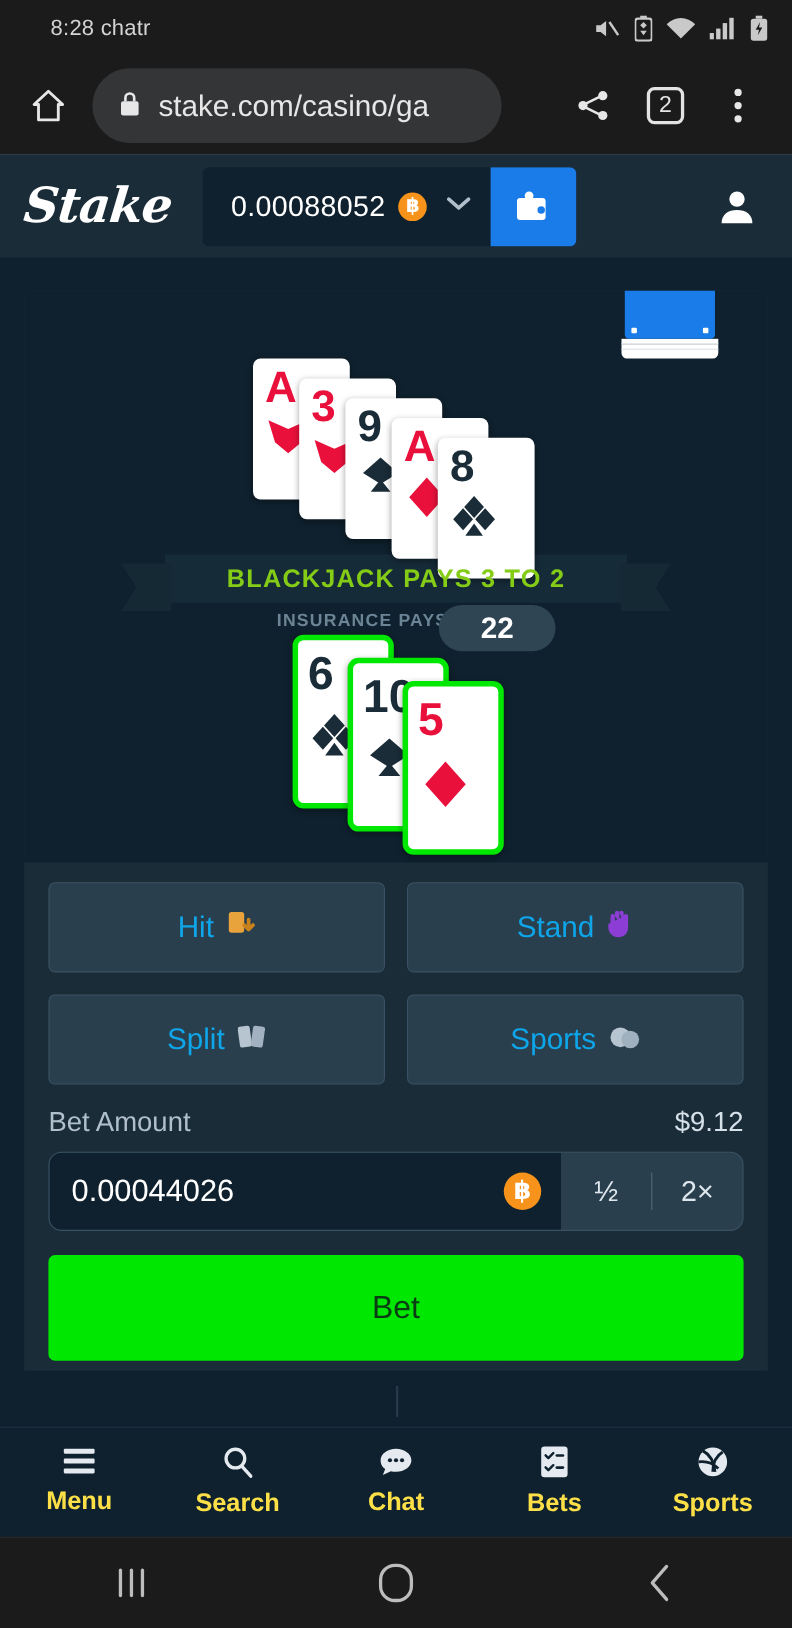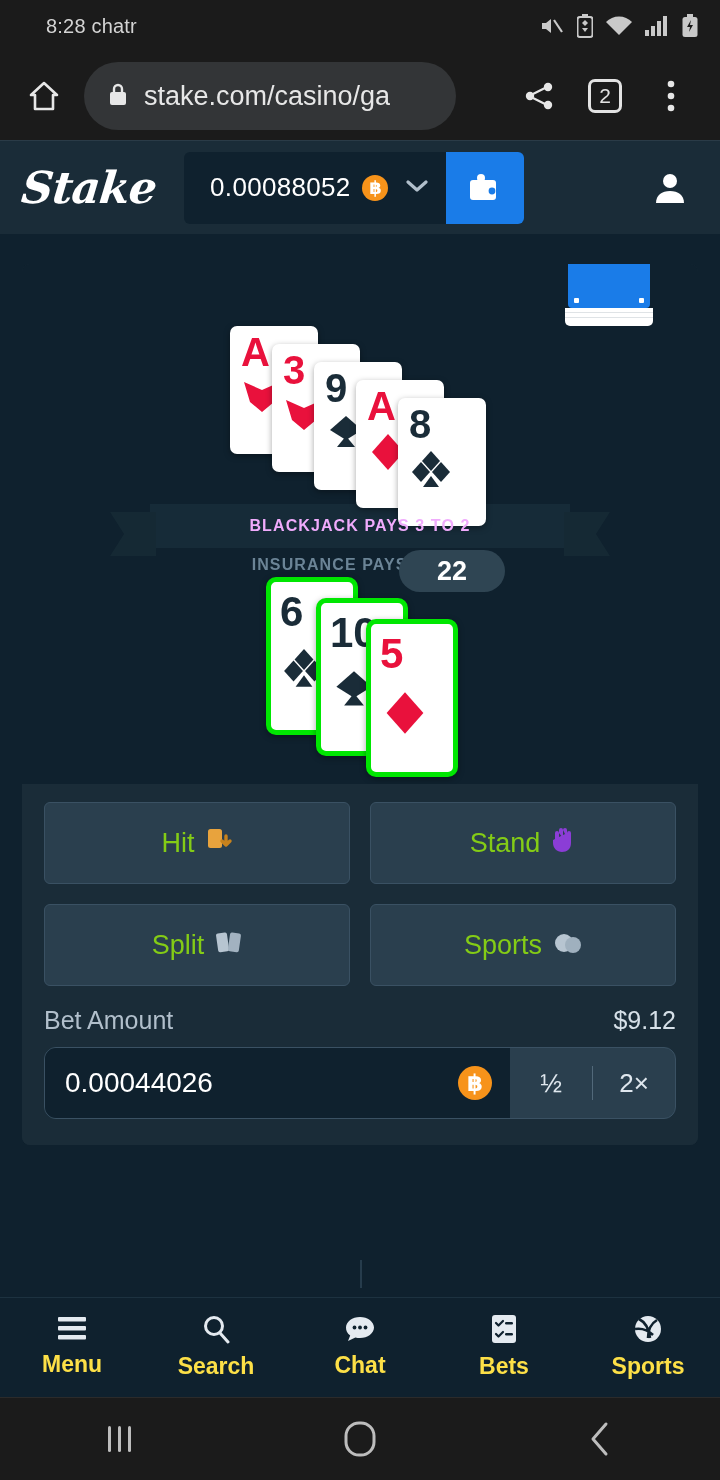--- a/index.html
+++ b/index.html
@@ -83,21 +83,21 @@
     position: relative; display: block; margin: 0 auto; width: 420px; height: 44px;
     background: #162b38;
   }
   .ribbon::before, .ribbon::after {
     content: ""; position: absolute; top: 8px; width: 46px; height: 44px; background: #152934;
   }
   .ribbon::before { left: -40px; clip-path: polygon(0 0,100% 0,100% 100%,0 100%,14px 50%); }
   .ribbon::after  { right: -40px; clip-path: polygon(0 0,100% 0,calc(100% - 14px) 50%,100% 100%,0 100%); }
   .ribbon-text {
     position: relative; z-index: 2; line-height: 44px;
-    color: #f0abfc; font-size: 16px; font-weight: 700; letter-spacing: 1.1px;
+    color: #84cc16; font-size: 23px; font-weight: 700; letter-spacing: 1.1px;
   }
   .felt-sub {
     margin-top: 8px; color: #6b8496; font-size: 16px; font-weight: 700; letter-spacing: 1.1px;
   }
 
   
   .deck { position: absolute; right: 48px; top: -14px; width: 82px; }
   .deck-back {
     width: 82px; height: 58px; background: #1a7ce8; border-radius: 0 0 4px 4px;
     position: relative;
@@ -133,21 +133,21 @@
   .card.win .suit { top: 66px; left: 11px; }
   .red { color: #e9113c; } .blk { color: #1a2c38; }
   .suit svg { display: block; }
 
   
   .controls { background: #1a2c38; padding: 18px 22px 26px; }
   .btn-row { display: flex; gap: 20px; margin-bottom: 20px; }
   .act-btn {
     flex: 1; height: 82px; background: #2a3f4e; border: 1px solid #3a5163; border-radius: 6px;
     display: flex; align-items: center; justify-content: center; gap: 12px;
-    color: #84cc16; font-size: 27px;
+    color: #0ea5e9; font-size: 27px;
   }
   .act-btn .emo { font-size: 26px; line-height: 1; }
   .bet-label-row {
     display: flex; justify-content: space-between; align-items: baseline;
     margin-bottom: 12px;
   }
   .bet-label { color: #b1bfcb; font-size: 25px; }
   .bet-usd { color: #d6e0e8; font-size: 25px; }
   .bet-input-row {
     display: flex; height: 72px; border: 1px solid #3a5163; border-radius: 12px; overflow: hidden;
@@ -466,20 +466,21 @@
       <div class="bet-input-row">
         <div class="bet-field">
           <span class="bet-val">0.00044026</span>
           <span class="btc-coin lg">฿</span>
         </div>
         <div class="mult-btn">½</div>
         <div class="mult-sep"></div>
         <div class="mult-btn">2×</div>
       </div>
 
+      <div class="bet-main">Bet</div>
     </div>
   </div>
 
   <div class="below-strip">
     <div class="divider"></div>
   </div>
 
   <div class="appnav">
     <div class="nav-item">
       <span>

